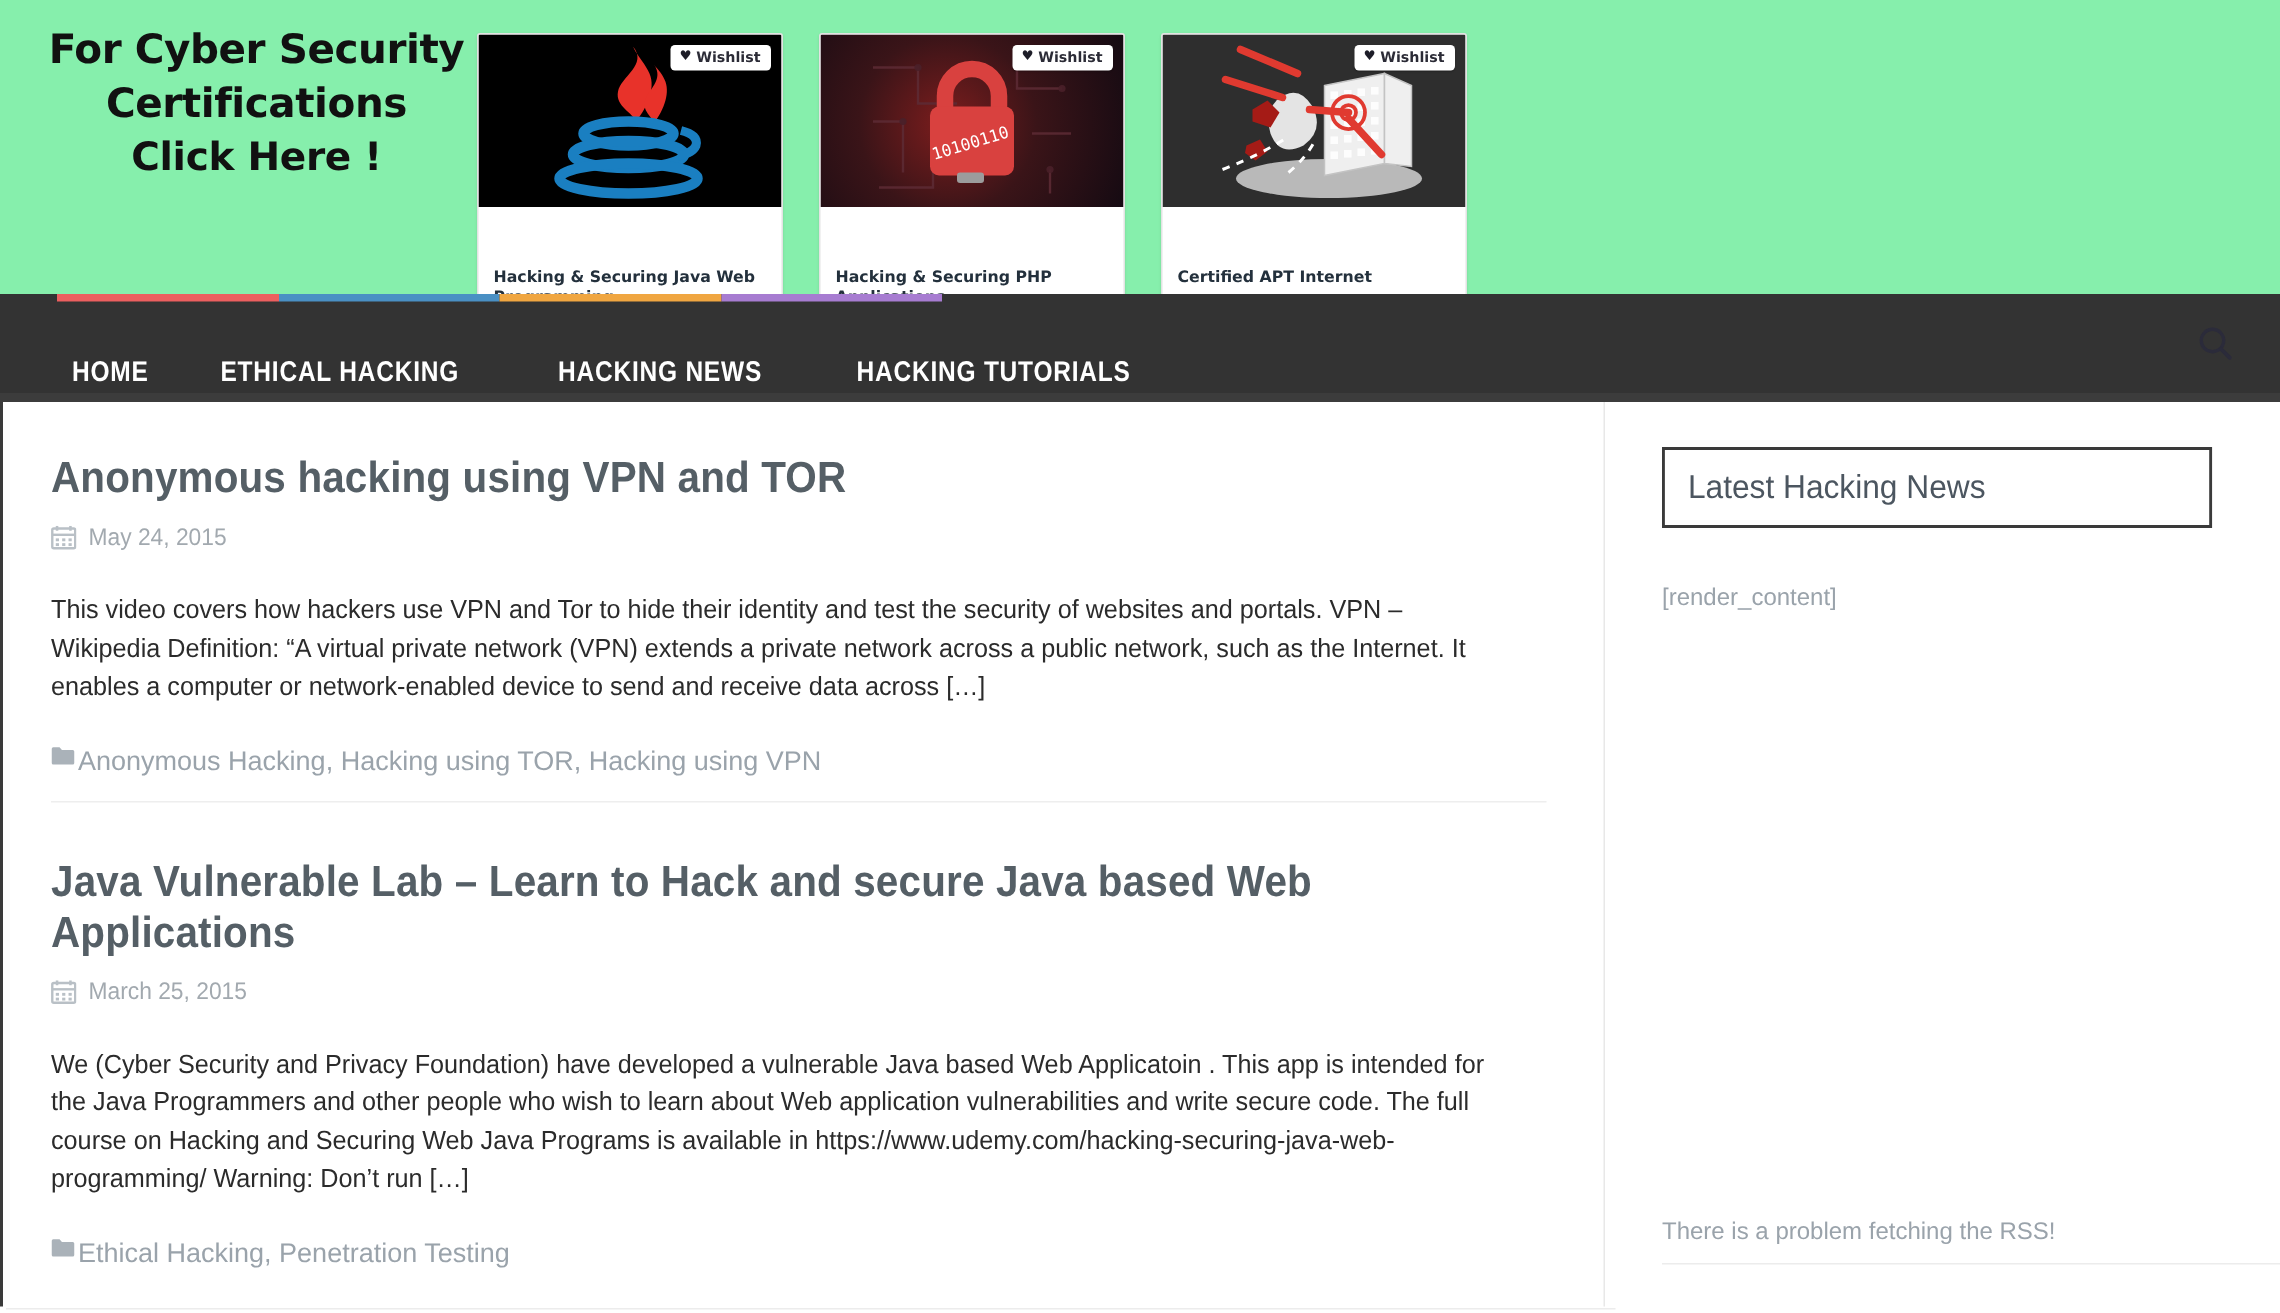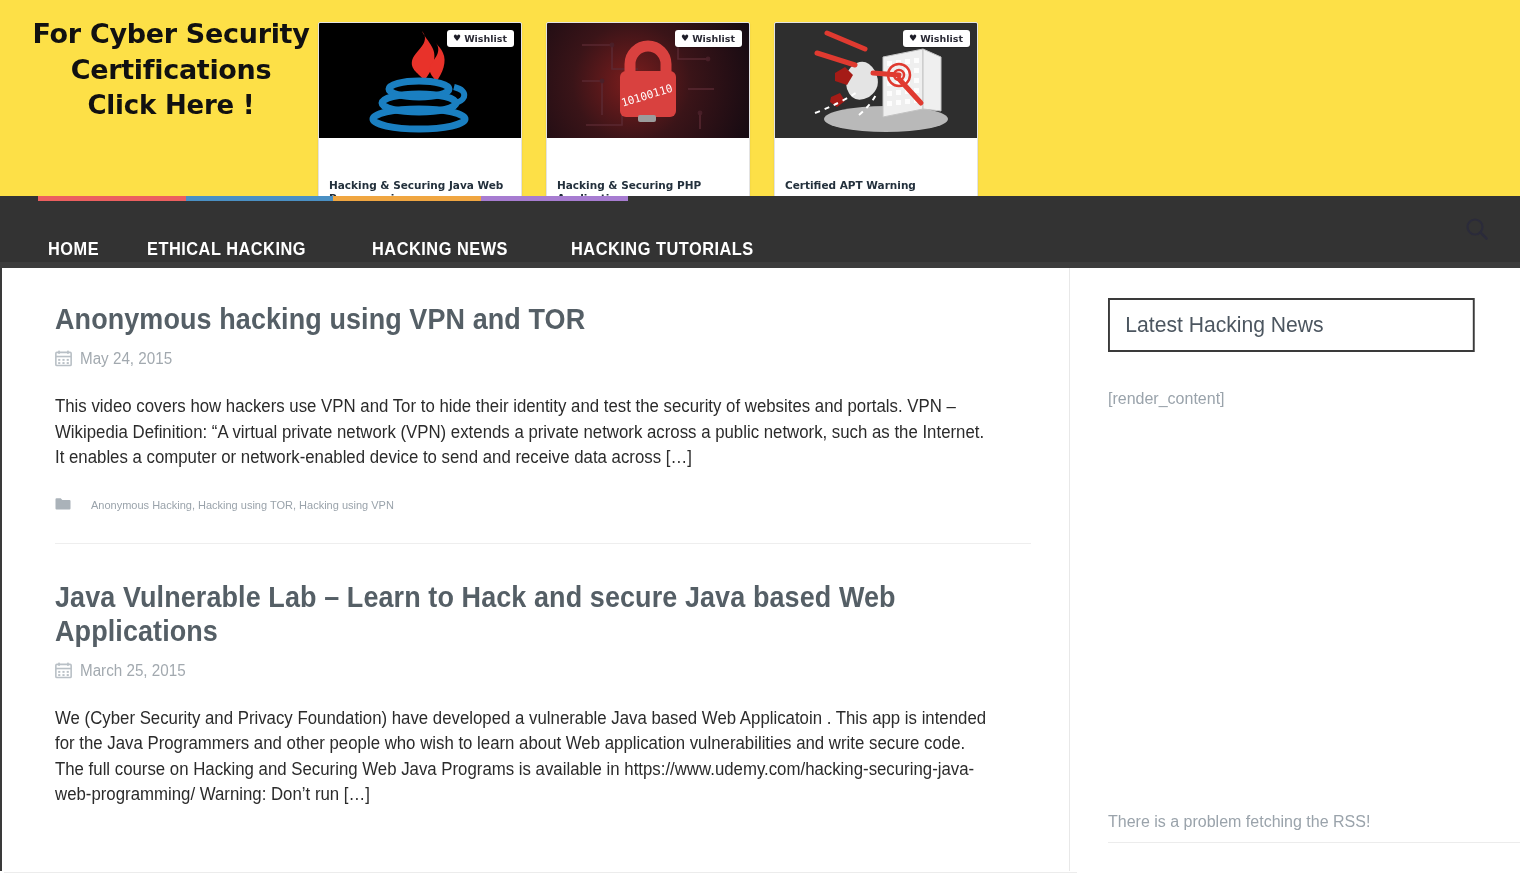--- a/index.html
+++ b/index.html
@@ -8,21 +8,21 @@
     background: #ffffff;
     font-family: "Liberation Sans", sans-serif;
     overflow: hidden;
   }
   #page { position: relative; width: 1520px; height: 875px; background:#fff; }
 
   
   .banner {
     position: relative;
     height: 196px;
-    background: #fde047;
+    background: #86efac;
     overflow: hidden;
     padding-left: 16px;
   }
   .promo {
     position: absolute;
     left: 26px; top: 16px;
     width: 290px;
     text-align: center;
     color: #111;
     font-family: "DejaVu Sans", sans-serif;
@@ -131,21 +131,21 @@
     height: 603px;
     border-left: 2px solid #3a3a3a;
     box-sizing: border-box;
   }
   .main {
     width: 1074px;
     box-sizing: border-box;
     padding: 0 38px 0 32px;
     border-right: 1px solid #e8e8e8;
   }
-  .post { padding-top: 34px; padding-bottom: 32px; margin-left: 21px; }
+  .post { padding-top: 34px; padding-bottom: 16px; }
   .post + .post { border-top: 1px solid #eeeeee; padding-top: 36px; }
   .post-title {
     font-family: "Liberation Sans Narrow", "Liberation Sans", sans-serif;
     font-size: 29px;
     font-weight: bold;
     color: #555f66;
     line-height: 34px;
     letter-spacing: 0.1px;
     margin: 0 0 14px 0;
     transform: scaleX(0.93);
@@ -164,23 +164,23 @@
     font-family: "Liberation Sans Narrow", "Liberation Sans", sans-serif;
     font-size: 17.5px;
     line-height: 25.5px;
     color: #2b2b2b;
     margin: 0 0 26px 0;
     max-width: 1000px;
     transform: scaleX(0.96);
     transform-origin: left top;
   }
   .post-cats {
-    display: flex; align-items: flex-end; gap: 20px;
+    display: flex; align-items: flex-start; gap: 2px;
     color: #9aa3ab;
-    font-size: 11px;
+    font-size: 18px;
     font-family: "Liberation Sans", sans-serif;
   }
 
   .icon-cal { flex: 0 0 auto; }
   .icon-folder { flex: 0 0 auto; }
 
   
   .sidebar {
     flex: 1;
     box-sizing: border-box;
@@ -331,21 +331,21 @@
             <g stroke="#ffffff" stroke-width="2" stroke-dasharray="5 5" fill="none">
               <path d="M24 86 q26 -10 44 -22"></path>
               <path d="M68 88 q12 -10 18 -22"></path>
             </g>
           </svg>
           <div class="wishlist">
             <span class="hrt">♥</span>
             <span>Wishlist</span>
           </div>
         </div>
-        <div class="course-title">Certified APT Warning</div>
+        <div class="course-title">Certified APT Internet</div>
       </div>
 
     </div>
   </div>
 
   <div class="navwrap">
     <div class="colorbar">
       <i style="background:#ec5f5f"></i>
       <i style="background:#4a90c4"></i>
       <i style="background:#f0a641"></i>
@@ -412,20 +412,26 @@
                 <rect x="7" y="8.4" width="2" height="1.8"></rect>
                 <rect x="11" y="8.4" width="2" height="1.8"></rect>
               <rect x="3" y="11.4" width="2" height="1.8"></rect>
                 <rect x="7" y="11.4" width="2" height="1.8"></rect>
                 <rect x="11" y="11.4" width="2" height="1.8"></rect>
             </g>
           </svg>
           <span class="date-text">March 25, 2015</span>
         </div>
         <p class="post-excerpt">We (Cyber Security and Privacy Foundation) have developed a vulnerable Java based Web Applicatoin . This app is intended for the Java Programmers and other people who wish to learn about Web application vulnerabilities and write secure code. The full course on Hacking and Securing Web Java Programs is available in https://www.udemy.com/hacking-securing-java-web-programming/ Warning: Don’t run […]</p>
+        <div class="post-cats">
+          <svg class="icon-folder" width="16" height="14" viewBox="0 0 16 14">
+            <path d="M0.5 2.2 a1 1 0 0 1 1 -1 h4.2 l1.6 1.8 h7.2 a1 1 0 0 1 1 1 v7.6 a1 1 0 0 1 -1 1 h-13 a1 1 0 0 1 -1 -1 Z" fill="#aab2b9"></path>
+          </svg>
+          <span>Ethical Hacking, Penetration Testing</span>
+        </div>
       </article>
 
       <div class="main-bottom-rule"></div>
     </div>
 
     <aside class="sidebar">
       <div class="widget-title">Latest Hacking News</div>
       <div class="widget-body">[render_content]</div>
       <div class="rss-error">There is a problem fetching the RSS!</div>
       <div class="sidebar-rule"></div>

